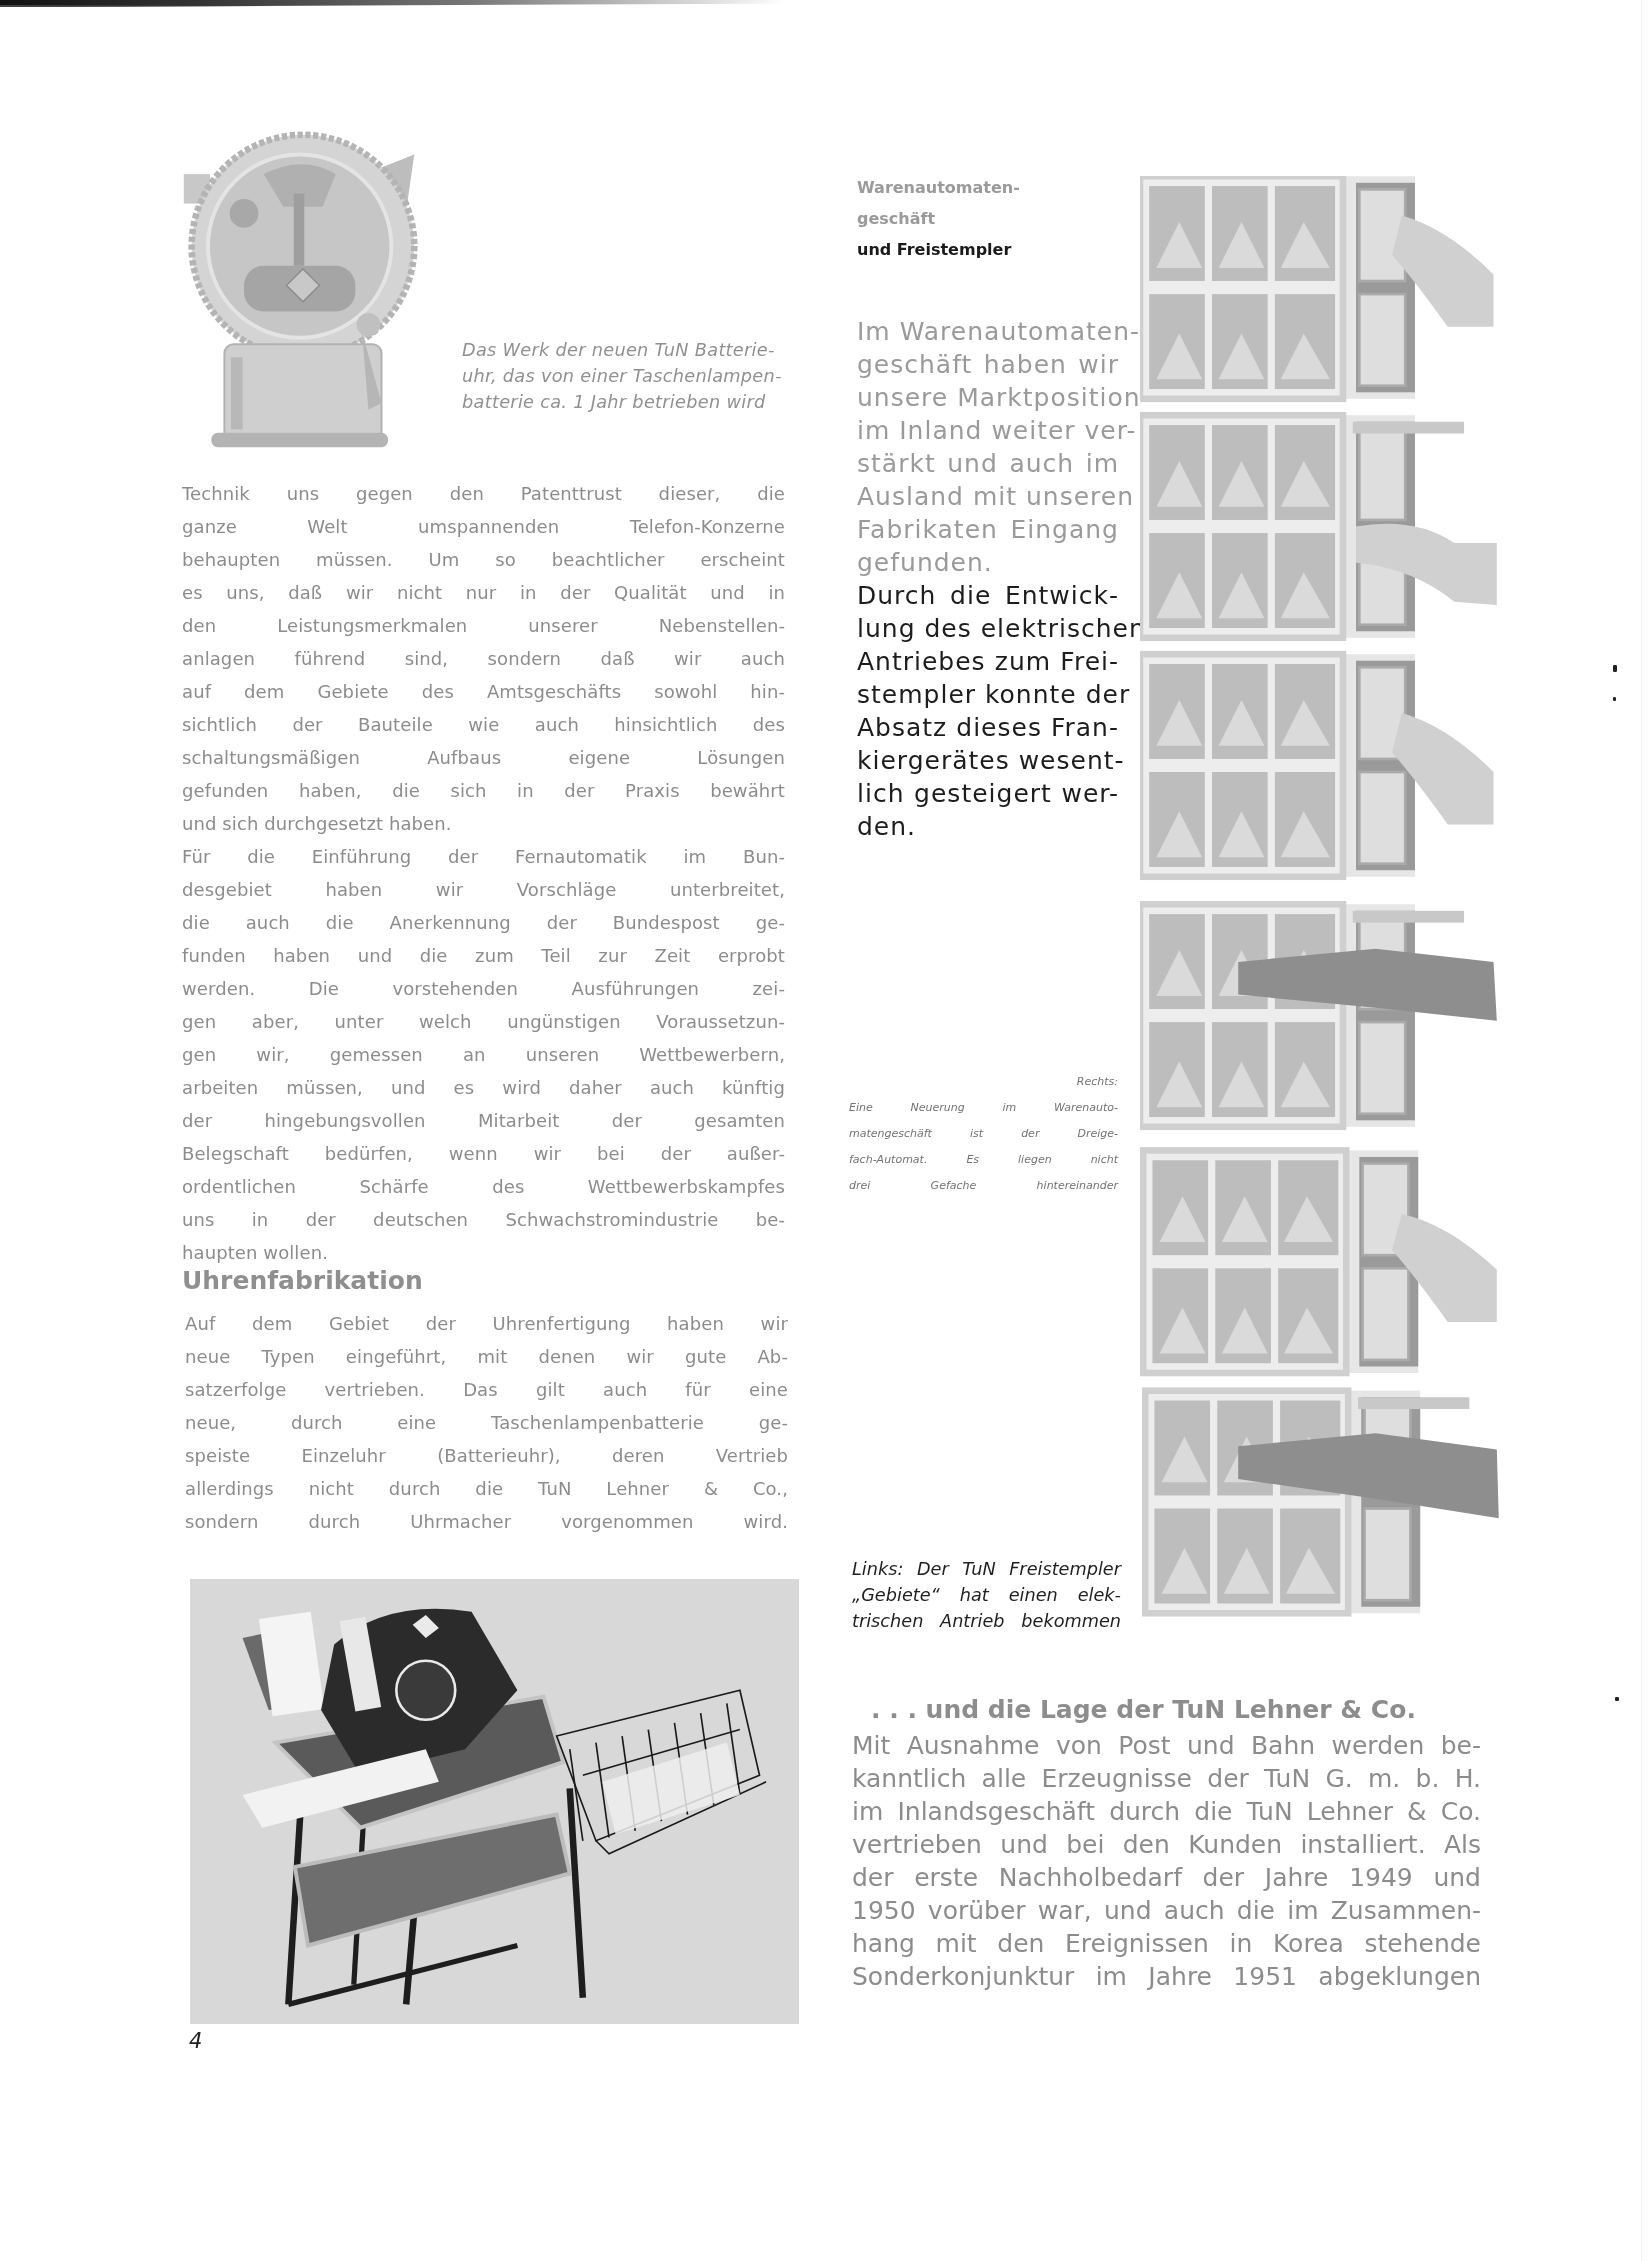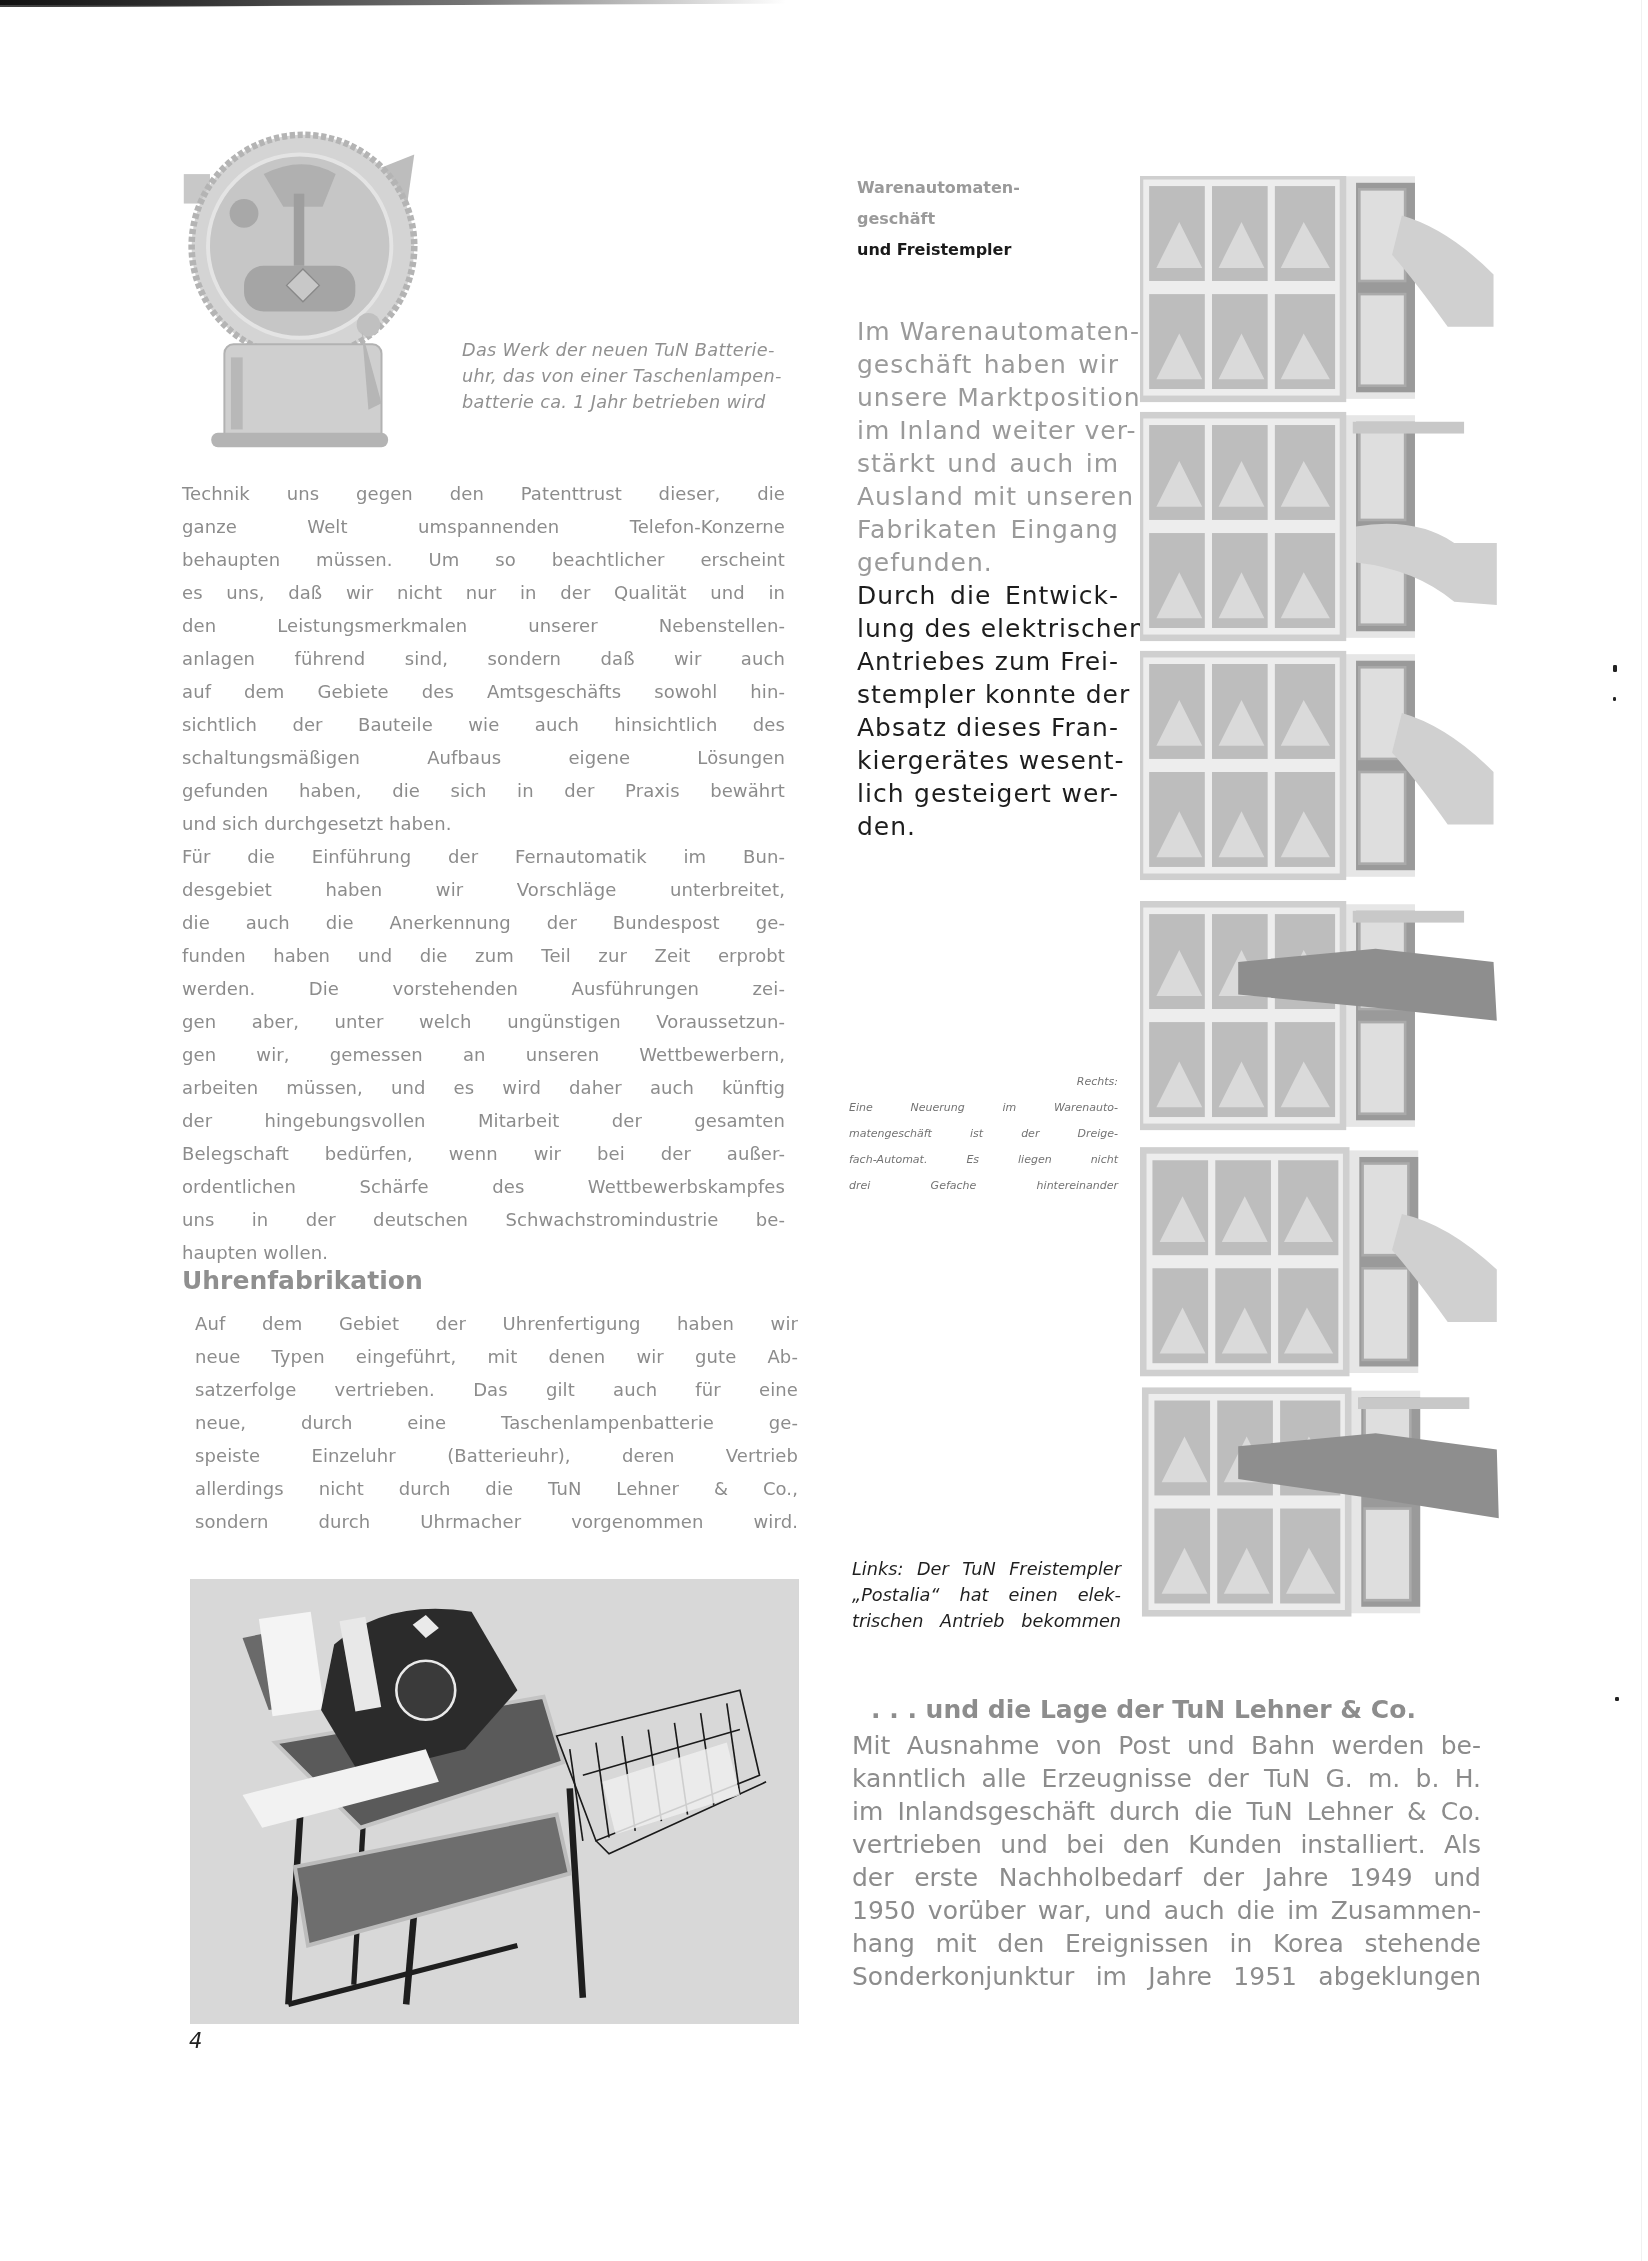--- a/index.html
+++ b/index.html
@@ -141,21 +141,21 @@
   <span class="line">arbeiten müssen, und es wird daher auch künftig</span>
   <span class="line">der hingebungsvollen Mitarbeit der gesamten</span>
   <span class="line">Belegschaft bedürfen, wenn wir bei der außer-</span>
   <span class="line">ordentlichen Schärfe des Wettbewerbskampfes</span>
   <span class="line">uns in der deutschen Schwachstromindustrie be-</span>
   <span class="line last">haupten wollen.</span>
 </div>
 
 <div class="section-heading" style="left:182px;top:1264px;width:603px;">Uhrenfabrikation</div>
 
-<div class="body-text" style="left:195px;top:1307px;width:603px;">
+<div class="body-text" style="left:185px;top:1307px;width:603px;">
   <span class="line">Auf dem Gebiet der Uhrenfertigung haben wir</span>
   <span class="line">neue Typen eingeführt, mit denen wir gute Ab-</span>
   <span class="line">satzerfolge vertrieben. Das gilt auch für eine</span>
   <span class="line">neue, durch eine Taschenlampenbatterie ge-</span>
   <span class="line">speiste Einzeluhr (Batterieuhr), deren Vertrieb</span>
   <span class="line">allerdings nicht durch die TuN Lehner &amp; Co.,</span>
   <span class="line">sondern durch Uhrmacher vorgenommen wird.</span>
 </div>
 
 <div class="photo" style="left:190px;top:1579px;width:609px;height:445px;background:#d6d6d6;">
@@ -272,21 +272,21 @@
 <div class="caption-right">
   <span class="line right">Rechts:</span>
   <span class="line">Eine Neuerung im Warenauto-</span>
   <span class="line">matengeschäft ist der Dreige-</span>
   <span class="line">fach-Automat. Es liegen nicht</span>
   <span class="line">drei Gefache hintereinander</span>
 </div>
 
 <div class="caption-links">
   <span class="line">Links: Der TuN Freistempler</span>
-  <span class="line">„Postalia“ hat einen elek-</span>
+  <span class="line">„Gebiete“ hat einen elek-</span>
   <span class="line">trischen Antrieb bekommen</span>
 </div>
 
 <div class="lage-heading">. . . und die Lage der TuN Lehner &amp; Co.</div>
 
 <div class="lage-text">
   <span class="line">Mit Ausnahme von Post und Bahn werden be-</span>
   <span class="line">kanntlich alle Erzeugnisse der TuN G. m. b. H.</span>
   <span class="line">im Inlandsgeschäft durch die TuN Lehner &amp; Co.</span>
   <span class="line">vertrieben und bei den Kunden installiert. Als</span>

